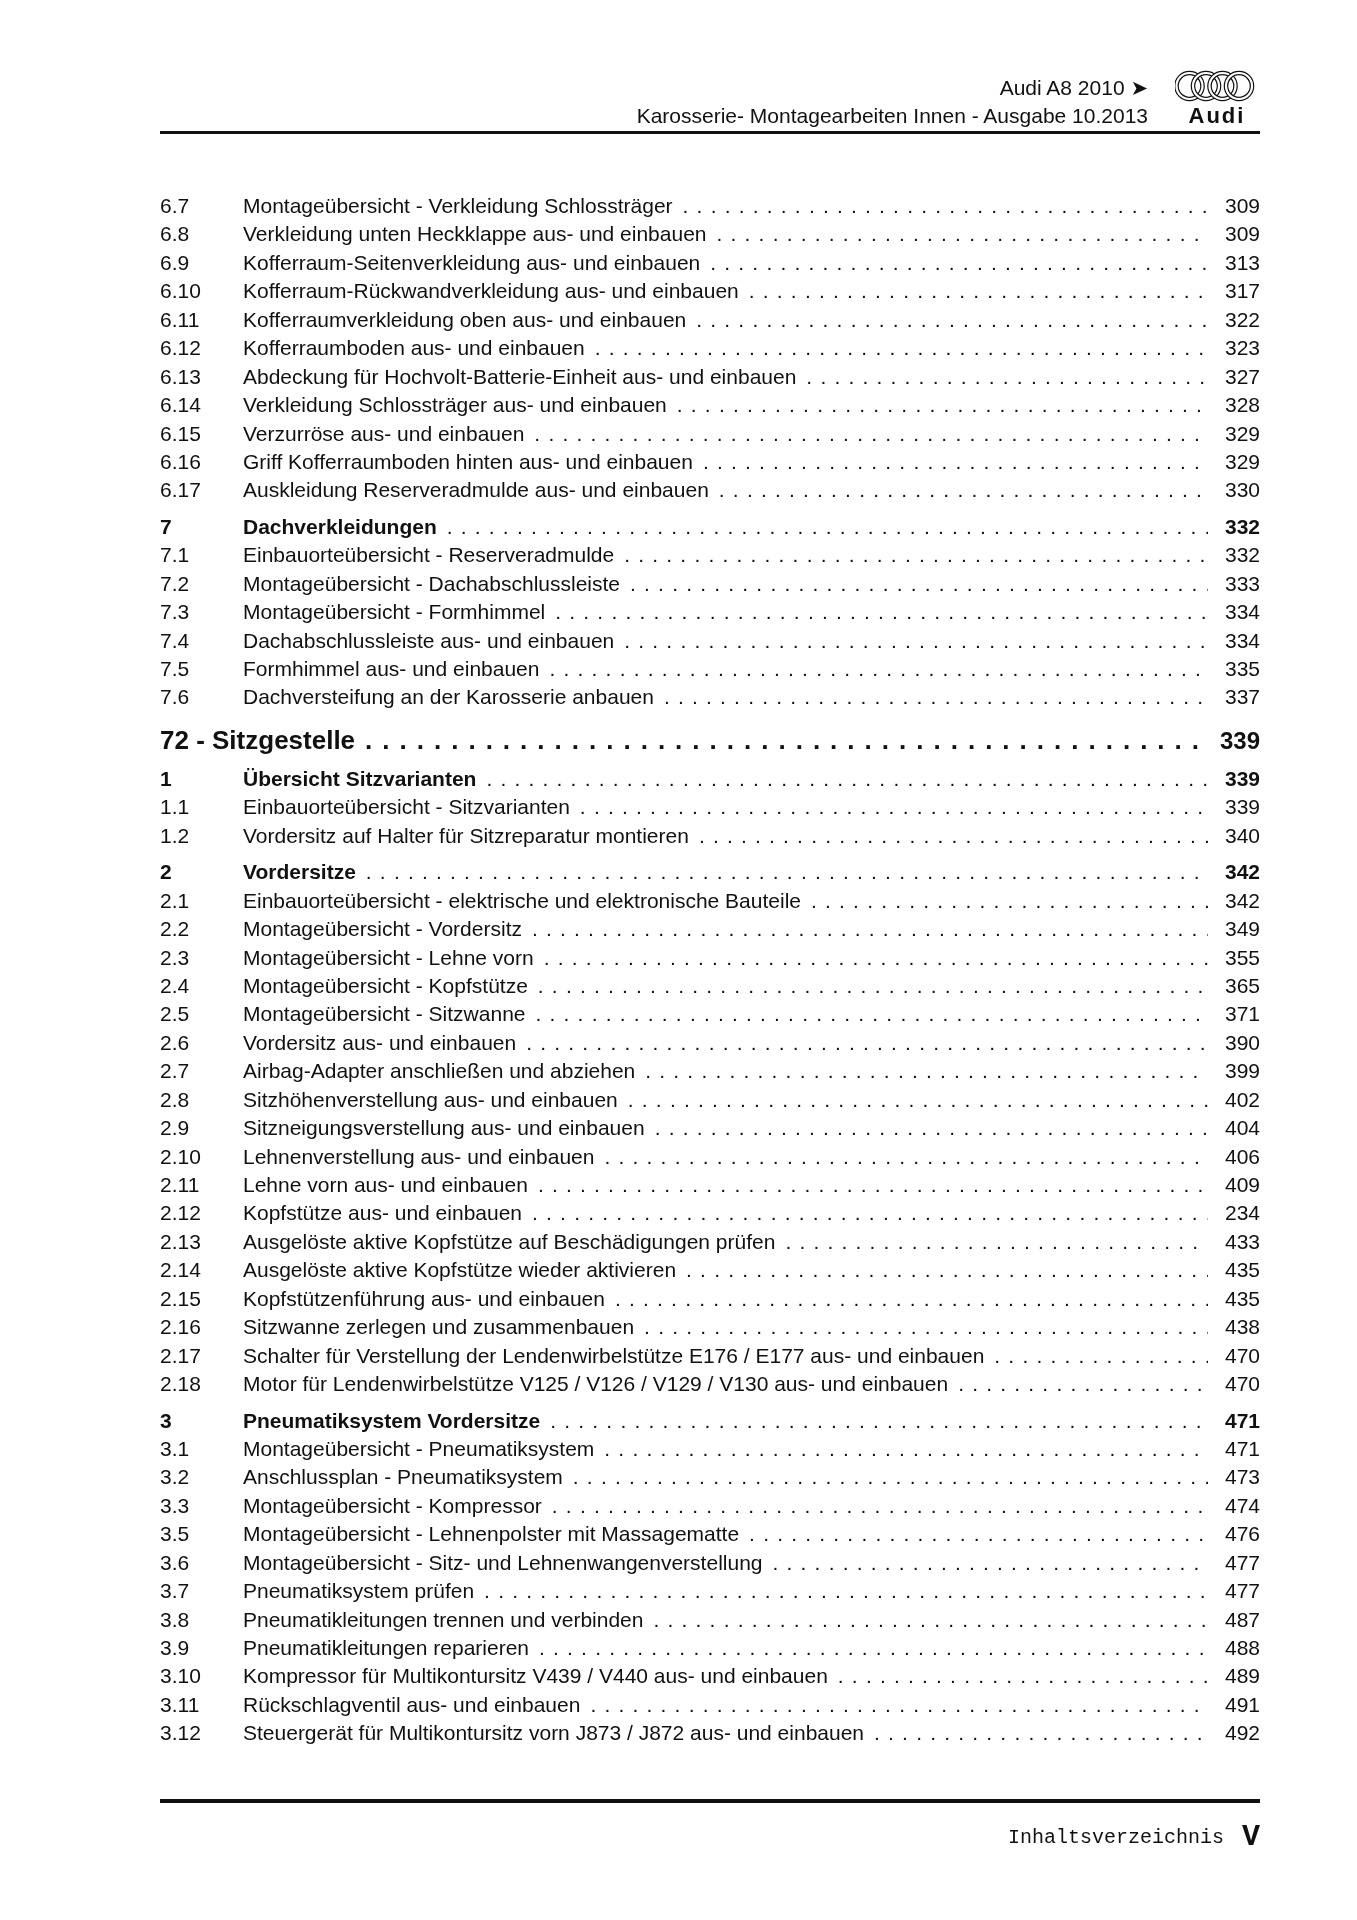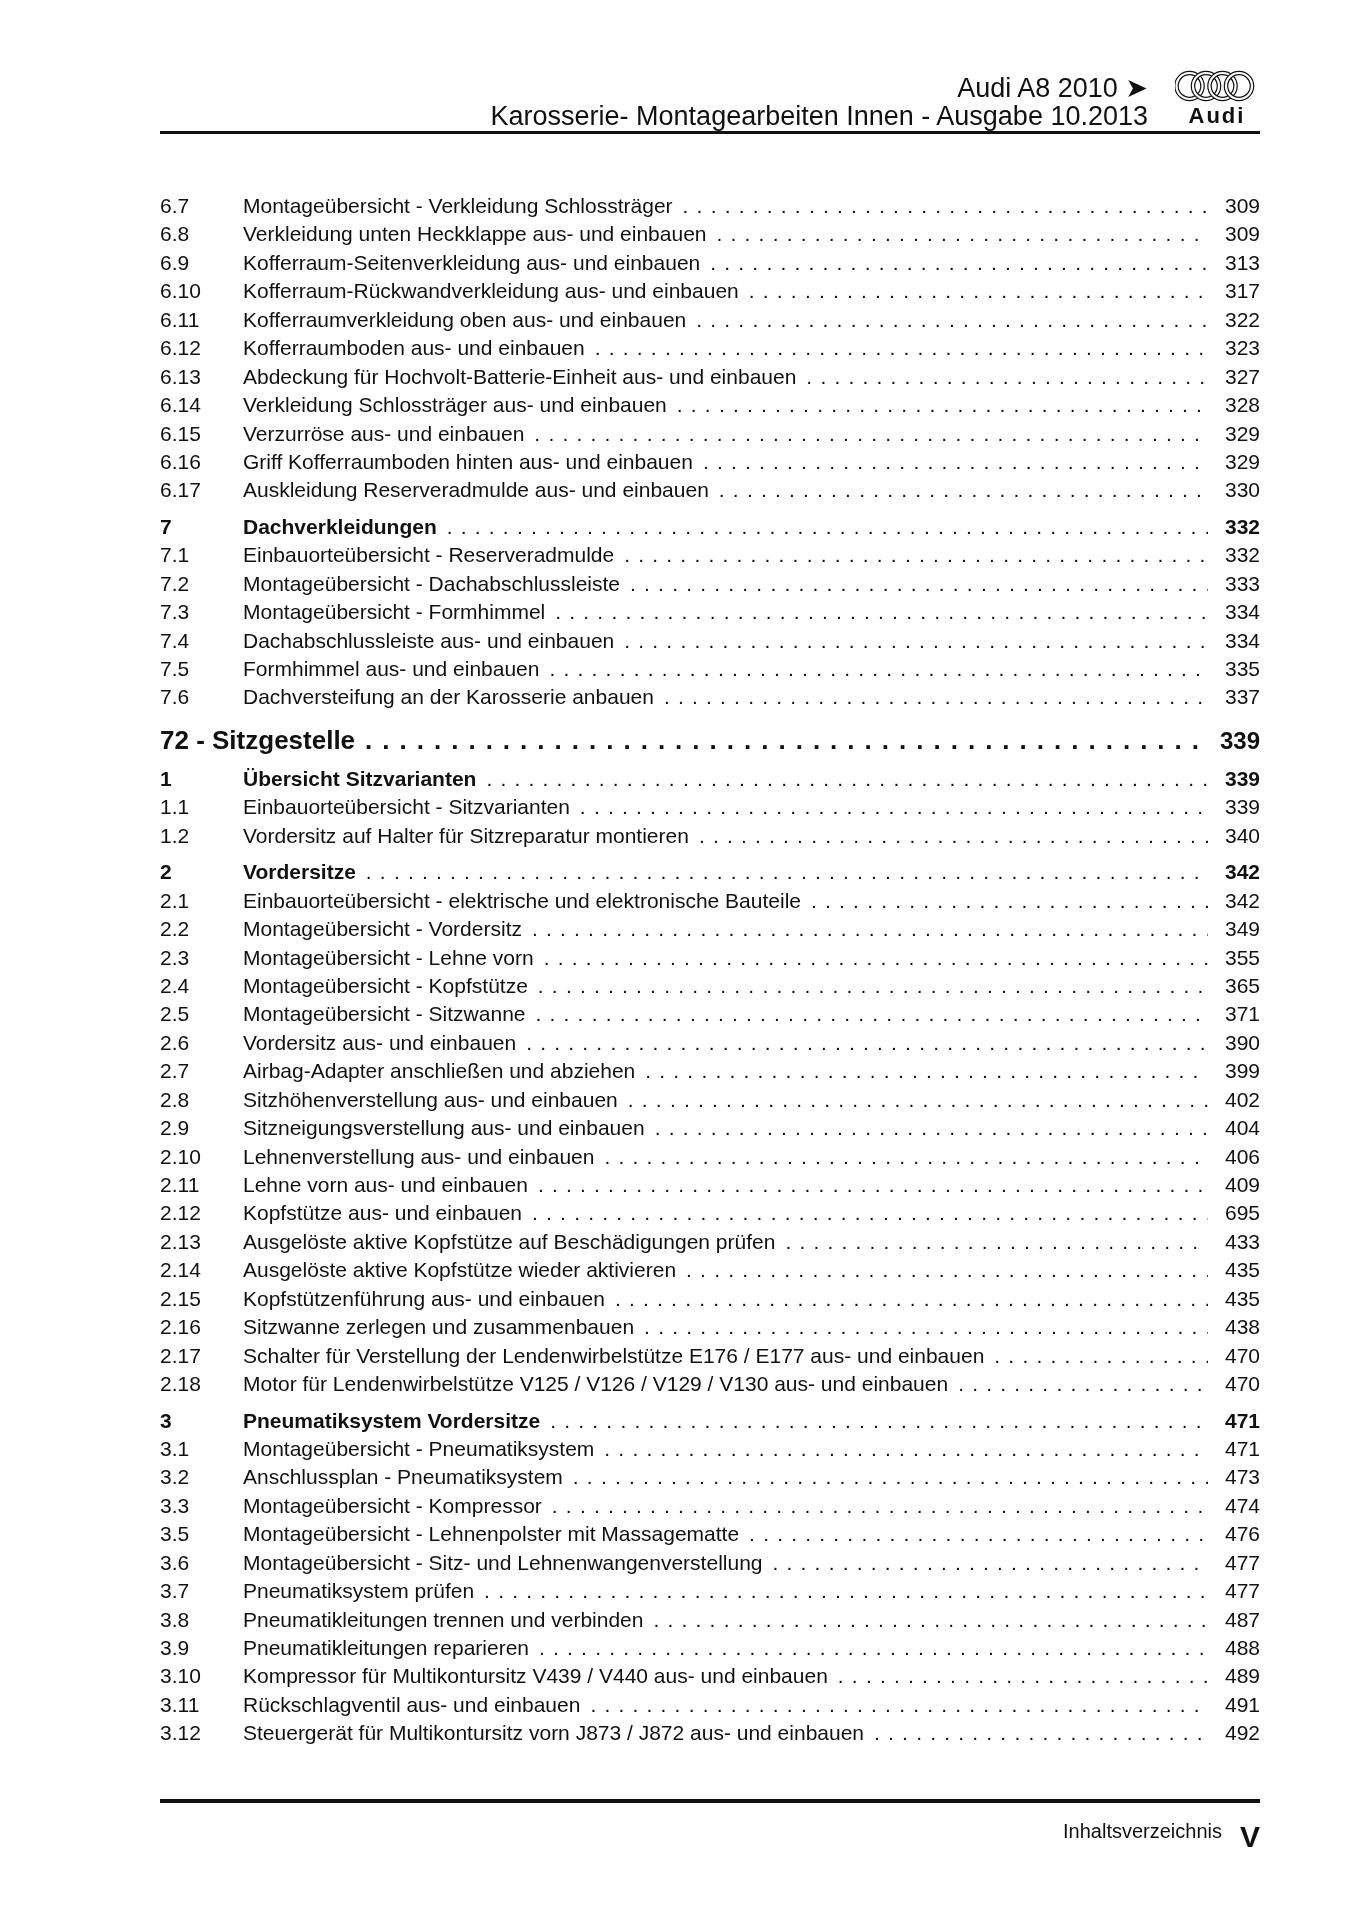--- a/index.html
+++ b/index.html
@@ -6,42 +6,42 @@
   .page {
     position:relative; width:1357px; height:1920px; background:#ffffff;
     font-family:"Liberation Sans", sans-serif; color:#111; overflow:hidden;
   }
   
   .header {
     position:absolute; top:70px; left:160px; right:97px;
     display:flex; justify-content:flex-end; align-items:flex-start;
   }
   .header-lines { text-align:right; margin-right:26px; padding-top:4px; }
-  .header-line { font-size:27px; line-height:28px; white-space:nowrap; }
+  .header-line { font-size:21px; line-height:28px; white-space:nowrap; }
   .logo { width:86px; flex:none; text-align:center; }
   .logo svg { display:block; width:84px; height:32px; margin:0 auto; }
   .audi-word { font-size:22px; font-weight:bold; letter-spacing:2px; margin-top:1px; }
   .header-rule { position:absolute; left:160px; right:97px; top:131px; height:3px; background:#111; }
   
   .toc { position:absolute; left:160px; right:97px; top:192px; }
   .row { display:flex; align-items:baseline; height:28.45px; line-height:28.45px; font-size:21px; }
   .num   { flex:0 0 83px; white-space:nowrap; }
   .title { flex:0 1 auto; white-space:nowrap; overflow:hidden; }
   .dots  { flex:1 1 20px; overflow:hidden; white-space:nowrap;
            margin-left:10px; margin-right:8px; letter-spacing:8.2px; font-weight:normal; }
   .dots::after { content:"........................................................................................................................"; }
   .page-num { flex:none; min-width:44px; text-align:right; white-space:nowrap; }
   .row.section { font-weight:bold; margin-top:8px; }
   .row.chapter { font-weight:bold; font-size:26px; height:34px; line-height:34px;
                  margin-top:11px; margin-bottom:7px; }
   .row.chapter .dots { letter-spacing:10px; font-weight:bold; }
   .row.chapter .page-num { font-size:24px; }
   
   .footer-rule { position:absolute; left:160px; right:97px; top:1799px; height:4px; background:#111; }
-  .footer { position:absolute; right:97px; top:1820px; display:flex; align-items:flex-start; }
+  .footer { position:absolute; right:97px; top:1820px; display:flex; align-items:center;font-family:Liberation Mono, monospace; }
   .footer-label { font-size:20px; }
   .footer-page  { font-size:30px; font-weight:bold; margin-left:18px; }
 </style>
 </head>
 <body>
 
 <div class="page">
 
   <div class="header">
     <div class="header-lines">
@@ -268,21 +268,21 @@
       <div class="row sub">
     <span class="num">2.11</span>
     <span class="title">Lehne vorn aus- und einbauen</span>
     <span class="dots"></span>
     <span class="page-num">409</span>
   </div>
       <div class="row sub">
     <span class="num">2.12</span>
     <span class="title">Kopfstütze aus- und einbauen</span>
     <span class="dots"></span>
-    <span class="page-num">695</span>
+    <span class="page-num">234</span>
   </div>
       <div class="row sub">
     <span class="num">2.13</span>
     <span class="title">Ausgelöste aktive Kopfstütze auf Beschädigungen prüfen</span>
     <span class="dots"></span>
     <span class="page-num">433</span>
   </div>
       <div class="row sub">
     <span class="num">2.14</span>
     <span class="title">Ausgelöste aktive Kopfstütze wieder aktivieren</span>

